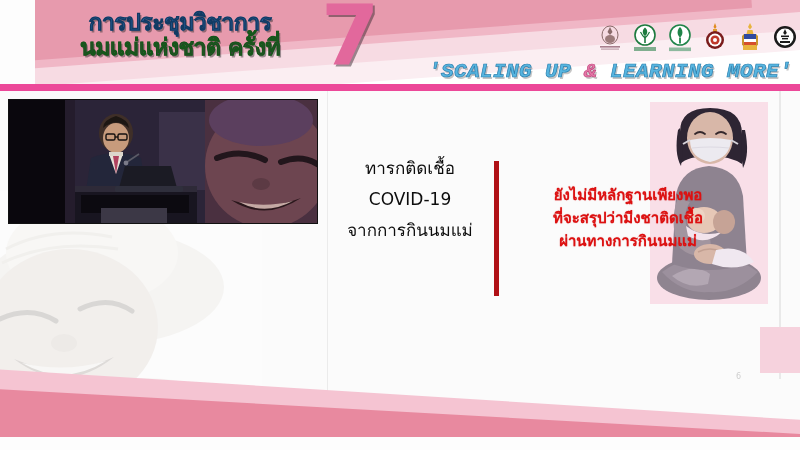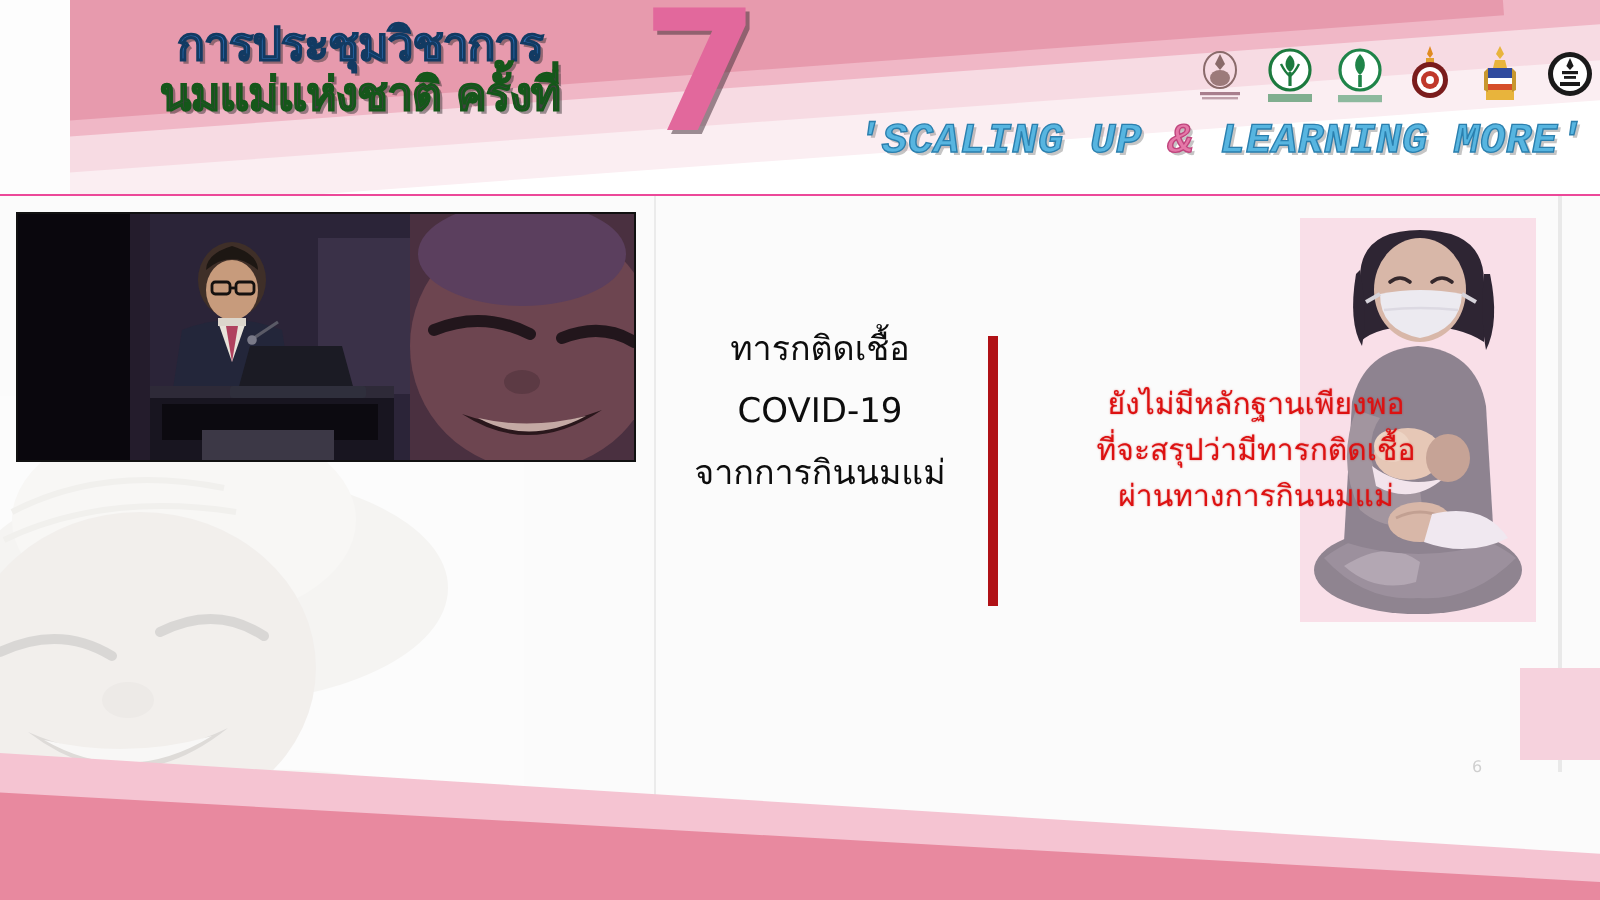--- a/index.html
+++ b/index.html
@@ -108,25 +108,25 @@
   #logo-row {
     position: absolute; left: 560px; top: 19px;
     height: 38px; display: flex; align-items: center; gap: 5px;
     z-index: 8;
   }
   .logo { width: 30px; height: 32px; position: relative; }
   .logo svg { display: block; }
 
   
   #slide {
-    position: absolute; left: 0; top: 97px;
+    position: absolute; left: 0; top: 84px;
     width: 800px; height: 353px;
     background: #fbfbfb;
     overflow: hidden;
-    border-top: 1px solid #ec4899;
+    border-top: 7px solid #ec4899;
   }
 
   
   #watermark-child {
     position: absolute; left: -8px; top: 100px;
     width: 270px; height: 230px;
     opacity: .30;
     overflow: hidden;
   }
 
@@ -165,21 +165,21 @@
     background: #b01116;
   }
 
   
   #answer-block {
     position: absolute; left: 500px; top: 93px;
     width: 256px; text-align: center;
     z-index: 4;
   }
   #answer-block .aline {
-    font-size: 15px; line-height: 23px; font-weight: normal;
+    font-size: 15px; line-height: 23px; font-weight: bold;
     color: #dd1111;
     text-shadow: 0 0 1px rgba(200,0,0,.5);
     white-space: nowrap;
   }
 
   
   #illustration {
     position: absolute; left: 650px; top: 11px;
     width: 118px; height: 202px;
     background: #f9dfe8;
@@ -436,21 +436,21 @@
 
         <ellipse cx="60" cy="152" rx="16" ry="10" fill="#d8b7a8"></ellipse>
         <path d="M48 150 q12 -6 24 0" stroke="#c2a092" stroke-width="1.4" fill="none"></path>
 
         <path d="M66 148 Q92 142 104 160 Q84 170 62 162 Z" fill="#f0e8f0"></path>
       </svg>
     </div>
 
     <div id="answer-block">
       <div class="aline">ยังไม่มีหลักฐานเพียงพอ</div>
-      <div class="aline">ที่จะสรุปว่ามีทารกติดเชื้อ</div>
+      <div class="aline">ที่จะสรุปว่ามีงชาติดเชื้อ</div>
       <div class="aline">ผ่านทางการกินนมแม่</div>
     </div>
 
     <div id="page-number">6</div>
 
     <div id="slide-right-edge"></div>
 
     <div id="footer-right-pale"></div>
     <div id="footer-band-light"></div>
     <div id="footer-band-dark"></div>

